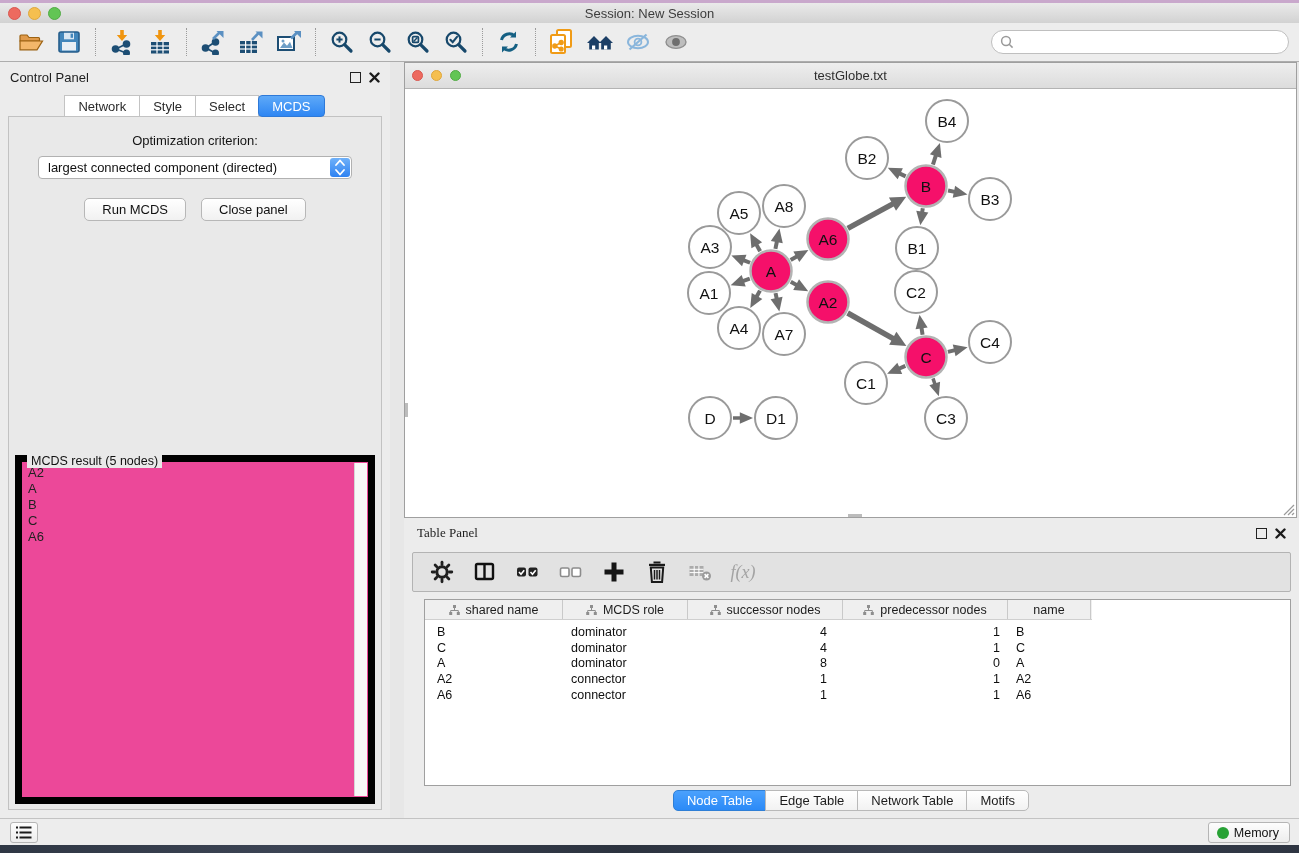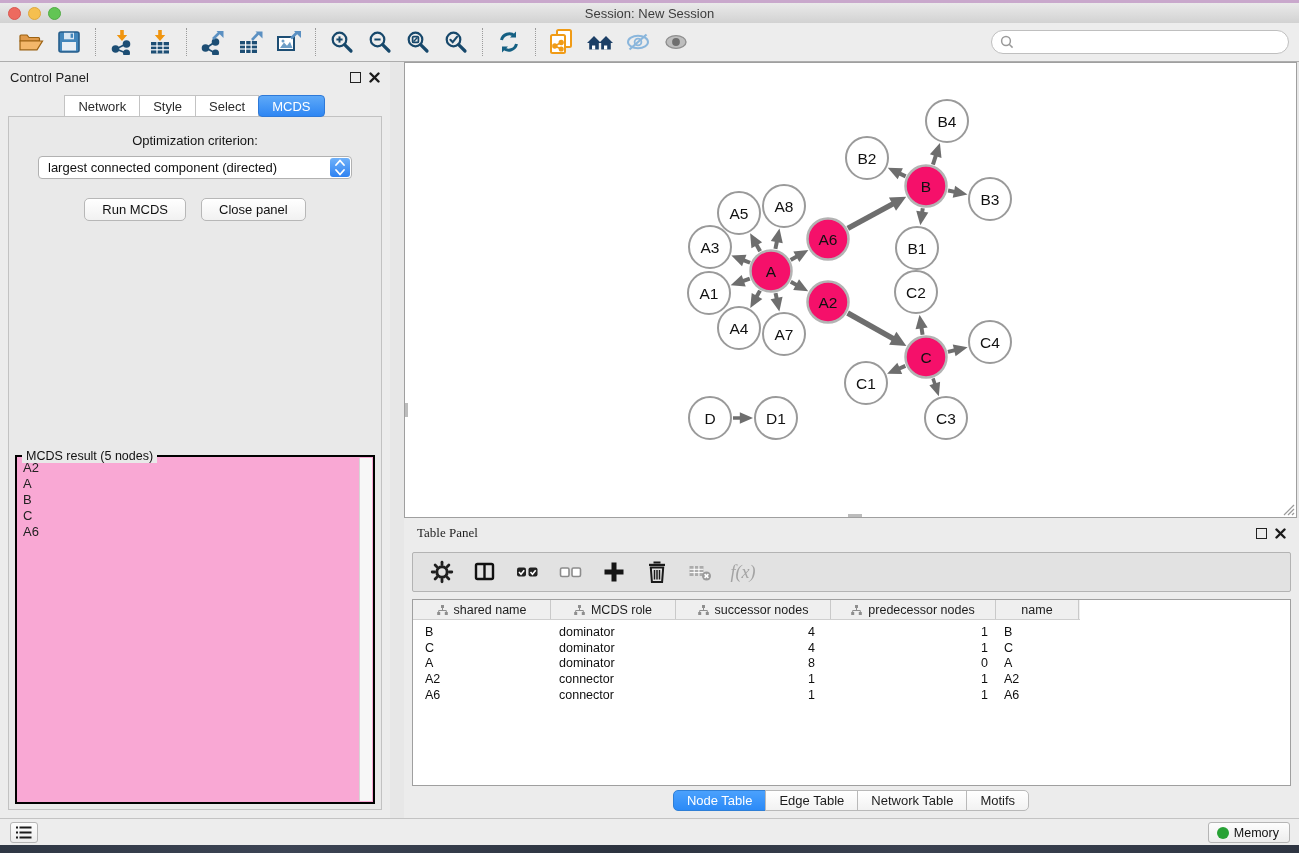--- a/index.html
+++ b/index.html
@@ -36,21 +36,21 @@
   .ctab.active { background:linear-gradient(#5ea9f8,#2e86f3); color:#fff; border:1px solid #2e79d8; border-radius:4px; z-index:3; }
   .cbox { position:absolute; left:8px; right:8px; top:54px; bottom:8px; background:#e9e9e9; border:1px solid #c2c2c2; }
   .opt-label { margin-top:16px; text-align:center; font-size:13px; color:#141414; }
   .combo { position:relative; margin:8px auto 0; width:314px; height:23px; background:#fff; border:1px solid #b1b1b1;
            border-radius:4px; display:flex; align-items:center; padding-left:9px; font-size:13px; color:#111; }
   .stepper { position:absolute; right:1px; top:1px; bottom:1px; width:20px; border-radius:3px;
              background:linear-gradient(#6fb1f9,#2e82f2); display:flex; flex-direction:column; align-items:center; justify-content:center; gap:1px; }
   .btn-row { display:flex; justify-content:center; gap:15px; margin-top:19px; }
   .pbtn { height:23px; padding:0 17px; font-size:13px; color:#111; background:linear-gradient(#ffffff,#f1f1f1);
           border:1px solid #b7b7b7; border-radius:5px; }
-  .result-box { position:absolute; left:6px; right:6px; top:338px; bottom:5px; border:2px solid #000000; background:#f9a8d4; }
+  .result-box { position:absolute; left:6px; right:6px; top:338px; bottom:5px; border:7px solid #000000; background:#ec4899; }
   .result-legend { position:absolute; top:-8px; left:5px; background:#e9e9e9; padding:0 4px; font-size:12.5px; color:#111; }
   .result-scroll { position:absolute; top:1px; bottom:1px; right:1px; width:13px; background:#f7f7f7; border-left:1px solid #d5d5d5; }
   .result-list { position:absolute; top:3px; left:4px; right:15px; bottom:2px; font-size:13px; line-height:16px; overflow:hidden; }
   .result-list div { padding-left:2px; }
 
   
   .net-window { position:absolute; left:404px; top:62px; width:893px; height:456px; background:#fff; border:1px solid #9f9f9f; }
   .net-titlebar { position:absolute; left:0; top:0; right:0; height:26px; background:linear-gradient(#eeeeee,#dcdcdc);
                   border-bottom:1px solid #b3b3b3; display:flex; align-items:center; }
   .net-titlebar .lights { margin-left:7px; gap:8px; }
@@ -60,21 +60,21 @@
   .grip { position:absolute; right:1px; bottom:1px; }
   .nub-v { position:absolute; left:0; top:340px; width:3px; height:14px; background:#bcbcbc; }
   .nub-h { position:absolute; bottom:0; left:443px; width:14px; height:3px; background:#bcbcbc; }
 
   
   .table-panel { position:absolute; left:404px; top:518px; width:895px; height:300px; background:#ececec; }
   .tp-toolbar { position:absolute; left:8px; right:8px; top:34px; height:40px; background:#e2e2e2;
                 border:1px solid #b3b3b3; border-radius:2px; display:flex; align-items:center; padding-left:15px; gap:15px; }
   .tico { width:28px; height:28px; display:flex; align-items:center; justify-content:center; }
   .fx { font-family:"Liberation Serif", serif; font-style:italic; font-size:18px; color:#a3a3a3; }
-  .tbl-wrap { position:absolute; left:8px; right:8px; top:81px; height:187px; background:#fff; border:1px solid #9f9f9f; overflow:hidden; }
+  .tbl-wrap { position:absolute; left:20px; right:8px; top:81px; height:187px; background:#fff; border:1px solid #9f9f9f; overflow:hidden; }
   .tbl-head { display:flex; height:20px; background:#efefef; border-bottom:1px solid #cfcfcf; }
   .th { display:flex; align-items:center; justify-content:center; gap:6px; border-right:1px solid #c9c9c9;
         font-size:12.5px; color:#1c1c1c; white-space:nowrap; }
   .tbl-body { padding-top:4px; }
   .tr { display:flex; height:15.7px; align-items:center; }
   .td { font-size:12.5px; color:#0f0f0f; white-space:nowrap; overflow:hidden; }
   .btabs { position:absolute; top:272px; left:0; right:0; display:flex; justify-content:center; }
   .btab { height:21px; line-height:20px; padding:0 13px; font-size:13px; color:#1c1c1c;
           background:linear-gradient(#ffffff,#f2f2f2); border:1px solid #b9b9b9; margin-left:-1px; }
   .btab:first-child { border-radius:5px 0 0 5px; }
@@ -307,20 +307,28 @@
             <div>B</div>
             <div>C</div>
             <div>A6</div>
           </div>
         <div class="result-scroll"></div>
       </div>
     </div>
   </div>
 
   <div class="net-window">
+    <div class="net-titlebar">
+      <span class="net-title">testGlobe.txt</span>
+      <div class="lights">
+        <span class="light red"></span>
+        <span class="light yellow"></span>
+        <span class="light green"></span>
+      </div>
+    </div>
     <div class="net-canvas">
       <svg id="graph-svg" width="891" height="427" viewBox="0 0 891 427">
           <line x1="355.13075978449496" y1="161.29950210939714" x2="351.2941688762258" y2="154.34568108815927" stroke="#6e6e6e" stroke-width="4"></line>
           <polygon points="345.1107788869607,143.13828673261628 357.11827009170054,152.2744869804269 346.4362223465737,158.1680305639452" fill="#6e6e6e"></polygon>
           <line x1="370.41261304060913" y1="158.9369347969543" x2="371.979042362053" y2="151.10478818973493" stroke="#6e6e6e" stroke-width="4"></line>
           <polygon points="374.48932889182174,138.55335554089118 377.7644683486294,153.2816772897688 365.8013841052002,150.88906044108293" fill="#6e6e6e"></polygon>
           <line x1="345.06226608680885" y1="172.76220305054775" x2="338.3142610707664" y2="170.1072502573507" stroke="#6e6e6e" stroke-width="4"></line>
           <polygon points="326.40301688903986,165.42085910388454 341.4781853065375,164.7969222608612 337.01146873839,176.1498268715693" fill="#6e6e6e"></polygon>
           <line x1="344.795375726672" y1="188.5242215163422" x2="337.73891328822856" y2="191.02812754288664" stroke="#6e6e6e" stroke-width="4"></line>
           <polygon points="325.67583814606866,195.30857356107242 336.64144097816813,184.94490845028025 340.7212410892515,196.44252694515149" fill="#6e6e6e"></polygon>

